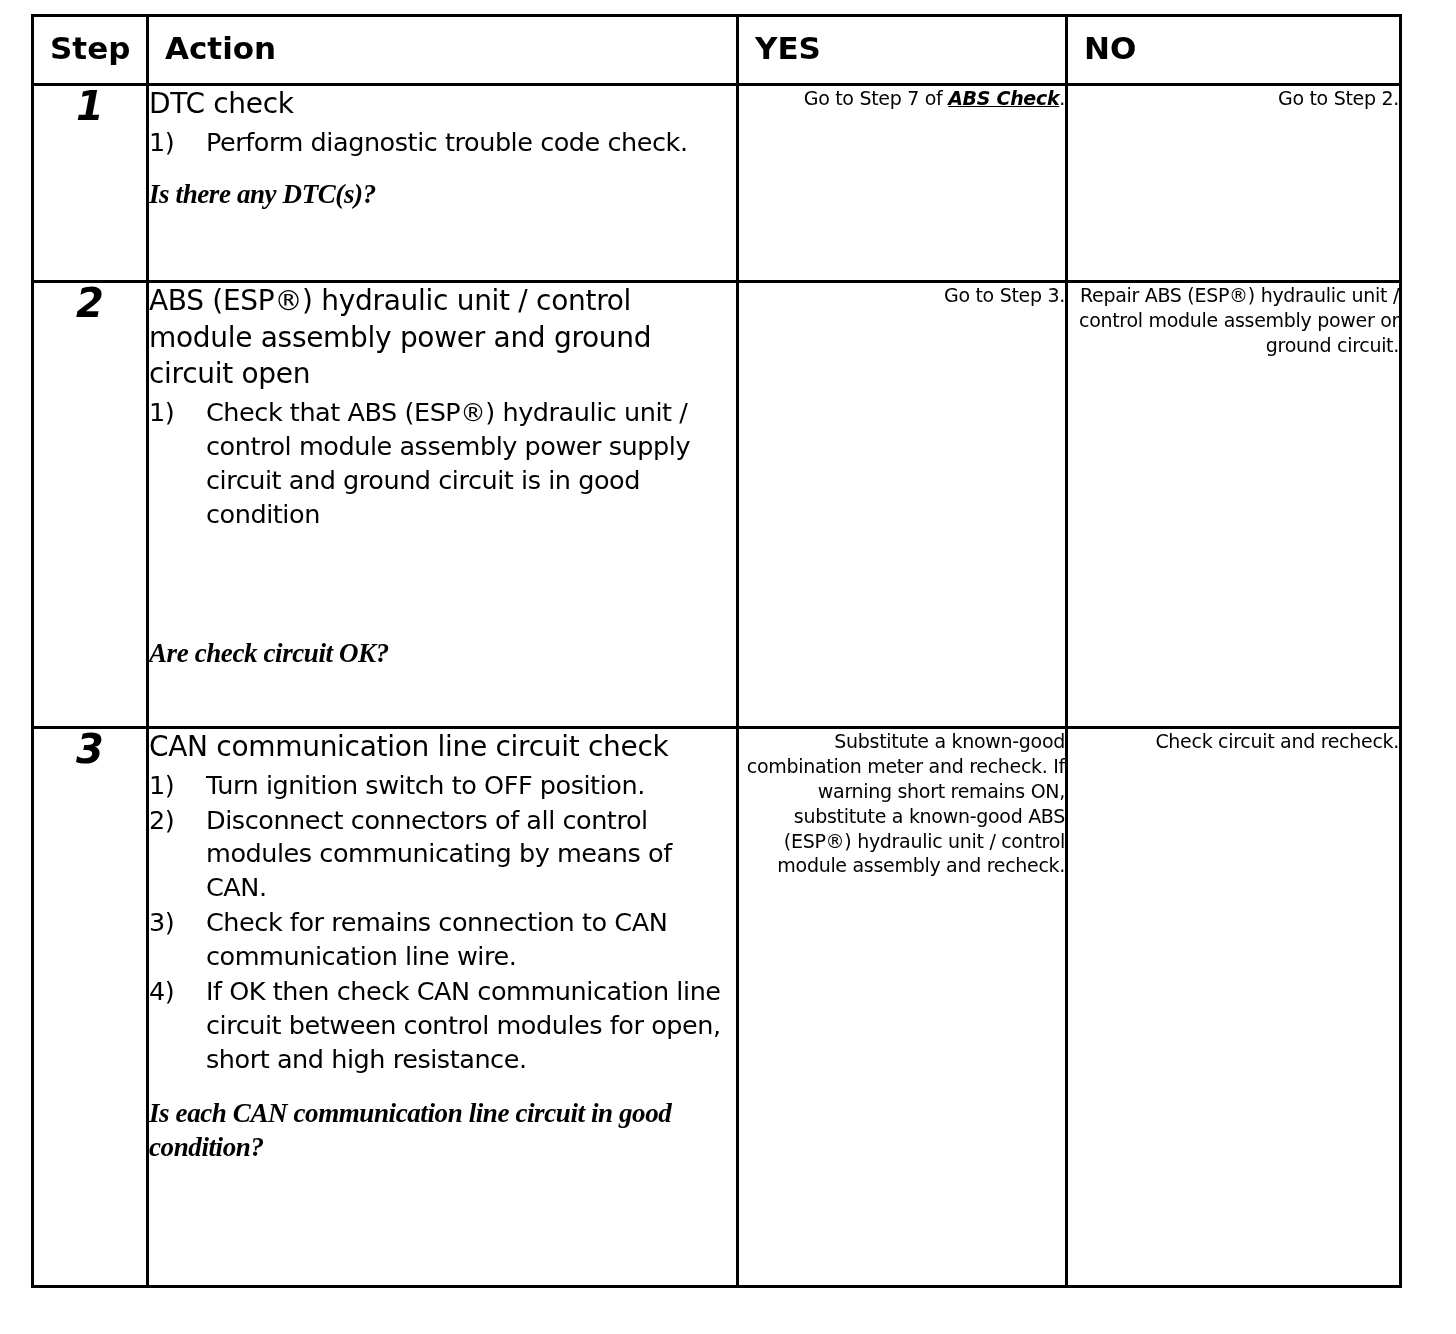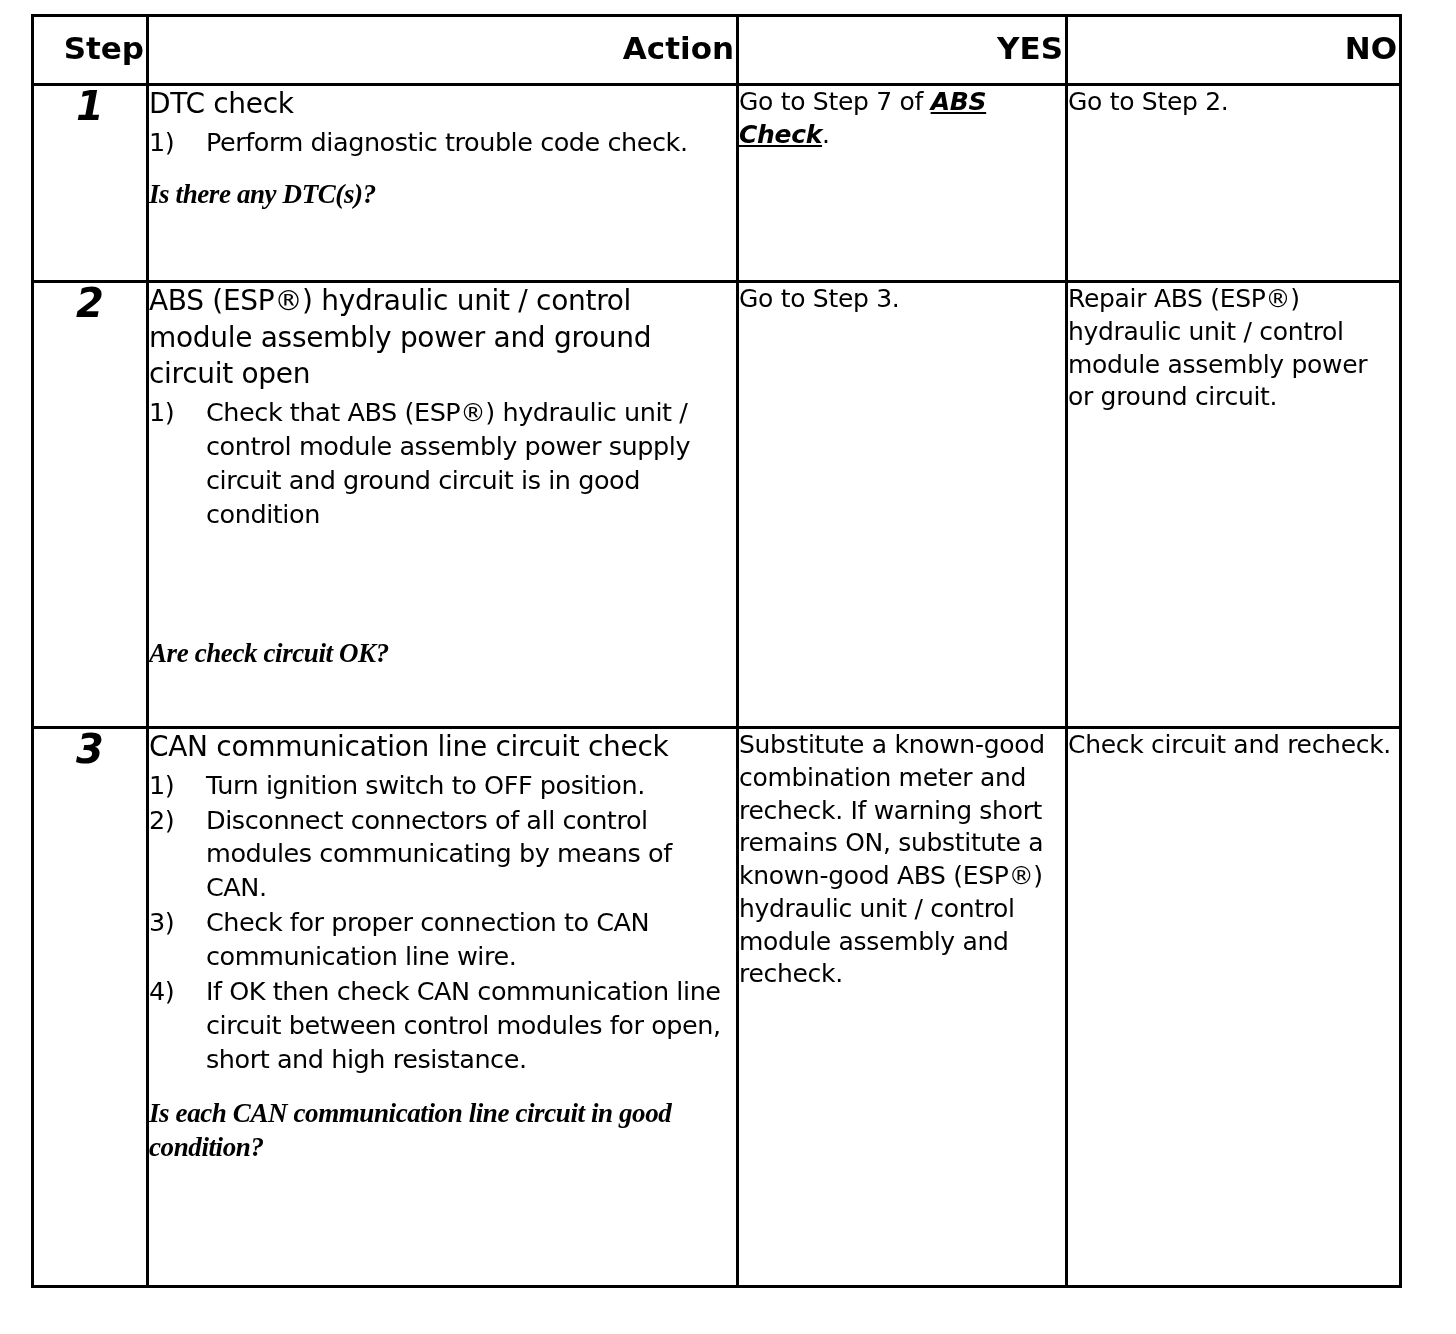--- a/index.html
+++ b/index.html
@@ -42,27 +42,27 @@
 
   
   col.c-step   { width: 115px; }
   col.c-action { width: 590px; }
   col.c-yes    { width: 329px; }
   col.c-no     { width: 334px; }
 
   
   tr.head th {
     height: 62px;
-    text-align: right;
+    text-align: left;
     vertical-align: middle;
     font-weight: bold;
     font-size: 31px;
     font-family: "DejaVu Sans", sans-serif;
     letter-spacing: 0px;
-    padding: 0 2px 4px 6px;
+    padding: 0 2px 4px 16px;
     line-height: 1.05;
   }
   th.h-step   { font-size: 29px; }
   th.h-action { font-size: 31px; }
   th.h-yes    { font-size: 31px; }
   th.h-no     { font-size: 31px; }
 
   
   td.step-cell {
     text-align: center;
@@ -125,23 +125,24 @@
     margin: 0;
   }
   .gap-small  { height: 16px; }
   .gap-big    { height: 103px; }
   .gap-mid    { height: 18px; }
 
   
   td.yn-cell {
     padding: 9px 9px 8px 14px;
     font-family: "DejaVu Sans", sans-serif;
-    font-size: 25px;
+    font-size: 19px;
     line-height: 1.31;
     letter-spacing: -0.3px;
+    text-align: right;
   }
   td.yn-cell p { margin: 0; }
   .ref-link {
     font-weight: bold;
     font-style: italic;
     text-decoration: underline;
   }
 </style>
 </head>
 <body>
@@ -230,21 +231,21 @@
             <li>
               <span class="marker">1)</span>
               <span>Turn ignition switch to OFF position.</span>
             </li>
             <li>
               <span class="marker">2)</span>
               <span>Disconnect connectors of all control modules communicating by means of CAN.</span>
             </li>
             <li>
               <span class="marker">3)</span>
-              <span>Check for proper connection to CAN communication line wire.</span>
+              <span>Check for remains connection to CAN communication line wire.</span>
             </li>
             <li>
               <span class="marker">4)</span>
               <span>If OK then check CAN communication line circuit between control modules for open, short and high resistance.</span>
             </li>
           </ol>
           <div class="gap-mid"></div>
           <p class="act-question">Is each CAN communication line circuit in good condition?</p>
         </td>
 

